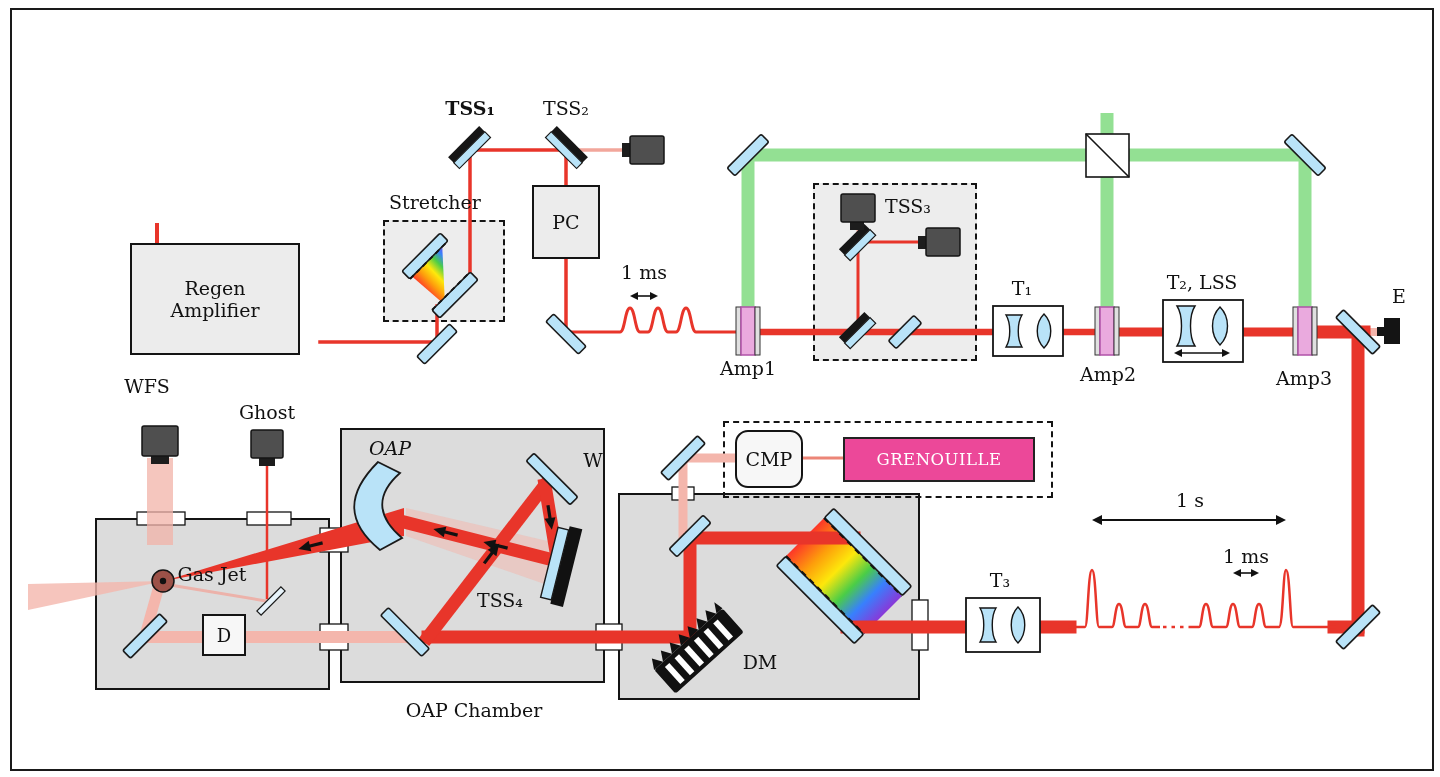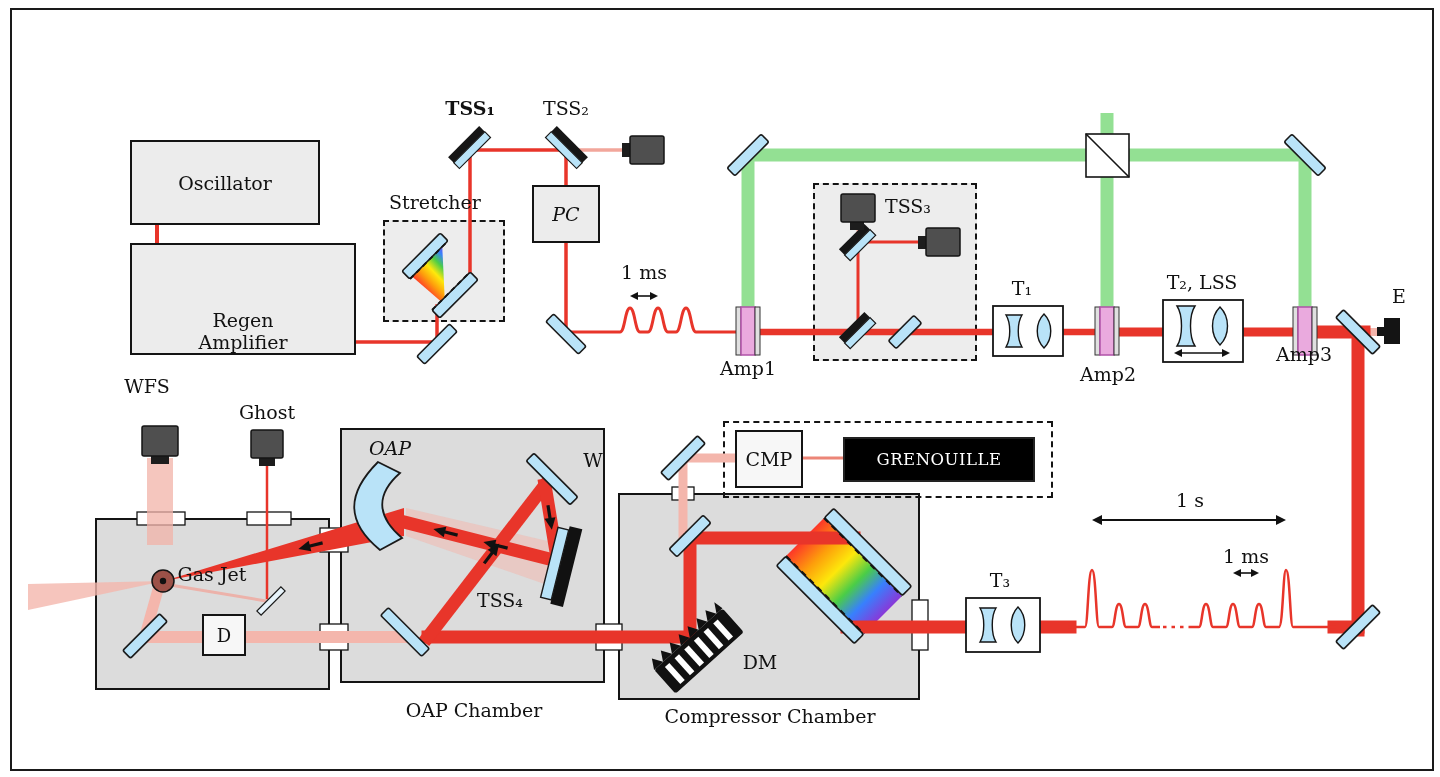--- a/index.html
+++ b/index.html
@@ -5,21 +5,21 @@
   html,body{margin:0;padding:0;background:#fff;width:1440px;height:777px;overflow:hidden;
     font-family:"DejaVu Serif","Liberation Serif",serif;}
   #stage{position:relative;width:1440px;height:777px;background:#fff;}
   #frame{position:absolute;left:10px;top:8px;width:1420px;height:759px;border:2px solid #1a1a1a;z-index:0;}
   .chamber{position:absolute;background:#dcdcdc;border:2px solid #141414;box-sizing:border-box;z-index:0;}
   .dashedbox{position:absolute;border:2px dashed #141414;box-sizing:border-box;z-index:0;}
   .fillgray{background:#ededed;}
   .box{position:absolute;background:#ececec;border:2px solid #141414;box-sizing:border-box;
     display:flex;align-items:center;justify-content:center;font-size:19px;color:#111;z-index:2;text-align:center;}
   .whitebox{background:#f7f7f7;}
-  .darkbox{background:#000000;color:#fff;border:2px solid #222;font-size:16.5px;letter-spacing:.5px;}
+  .darkbox{background:#ec4899;color:#fff;border:2px solid #222;font-size:16.5px;letter-spacing:.5px;}
   .lbl{position:absolute;font-size:19px;color:#111;text-align:center;z-index:3;line-height:1.15;}
   #overlay{position:absolute;left:0;top:0;z-index:1;}
   .wrapnarrow{width:96px;text-align:center;}
 </style>
 </head>
 <body>
 
 <div id="stage">
   <div id="frame"></div>
 
@@ -335,55 +335,51 @@
           <polygon points="1286,520 1276,515 1276,525"></polygon>
       </g>
       <g>
         <line x1="1239" y1="573" x2="1253" y2="573" stroke="#111" stroke-width="1.6"></line>
         <polygon points="1233,573 1241,569 1241,577"></polygon>
           <polygon points="1259,573 1251,569 1251,577"></polygon>
       </g>
     </g>
   </svg>
 
-  <div class="box" style="left:130px;top:140px;width:190px;height:85px;">
-    <span>Oscillator</span>
-    </div>
-  <div class="box" style="left:130px;top:243px;width:226px;height:112px;align-items:flex-end;">
+  <div class="box" style="left:130px;top:243px;width:170px;height:112px;">
     <span class="wrapnarrow">Regen Amplifier</span>
     </div>
-  <div class="box" style="left:532px;top:185px;width:68px;height:58px;font-style:italic;">
+  <div class="box" style="left:532px;top:185px;width:68px;height:74px;">
     <span>PC</span>
     </div>
-  <div class="box whitebox" style="left:735px;top:430px;width:68px;height:58px;">
+  <div class="box whitebox" style="left:735px;top:430px;width:68px;height:58px;border-radius:13px;">
     <span>CMP</span>
     </div>
   <div class="box darkbox" style="left:843px;top:437px;width:192px;height:45px;">
     <span>GRENOUILLE</span>
     </div>
   <div class="box whitebox" style="left:202px;top:614px;width:44px;height:42px;font-size:18px;">
     <span>D</span>
     </div>
 
   <div class="lbl" style="left:380px;top:192px;width:110px;">Stretcher</div>
   <div class="lbl" style="left:436px;top:98px;width:68px;font-weight:bold;">TSS₁</div>
   <div class="lbl" style="left:532px;top:98px;width:68px;">TSS₂</div>
   <div class="lbl" style="left:606px;top:262px;width:76px;">1 ms</div>
   <div class="lbl" style="left:872px;top:196px;width:72px;">TSS₃</div>
   <div class="lbl" style="left:714px;top:358px;width:68px;">Amp1</div>
   <div class="lbl" style="left:1074px;top:364px;width:68px;">Amp2</div>
-  <div class="lbl" style="left:1270px;top:344px;width:68px;text-align:center;">Amp3</div>
+  <div class="lbl" style="left:1270px;top:368px;width:68px;text-align:center;">Amp3</div>
   <div class="lbl" style="left:996px;top:278px;width:52px;">T₁</div>
   <div class="lbl" style="left:1150px;top:272px;width:104px;">T₂, LSS</div>
   <div class="lbl" style="left:1386px;top:286px;width:26px;">E</div>
   <div class="lbl" style="left:112px;top:376px;width:70px;">WFS</div>
   <div class="lbl" style="left:226px;top:402px;width:82px;">Ghost</div>
   <div class="lbl" style="left:358px;top:438px;width:64px;font-style:italic;">OAP</div>
   <div class="lbl" style="left:576px;top:450px;width:34px;">W</div>
   <div class="lbl" style="left:170px;top:556px;width:84px;margin-top:8px;">Gas Jet</div>
   <div class="lbl" style="left:462px;top:590px;width:76px;">TSS₄</div>
   <div class="lbl" style="left:735px;top:652px;width:50px;">DM</div>
   <div class="lbl" style="left:974px;top:570px;width:52px;">T₃</div>
   <div class="lbl" style="left:1152px;top:490px;width:76px;">1 s</div>
   <div class="lbl" style="left:1208px;top:546px;width:76px;">1 ms</div>
   <div class="lbl" style="left:386px;top:700px;width:176px;">OAP Chamber</div>
-  <div class="lbl" style="left:642px;top:706px;width:256px;">Compressor Chamber</div>
 </div>
 
 </body></html>

